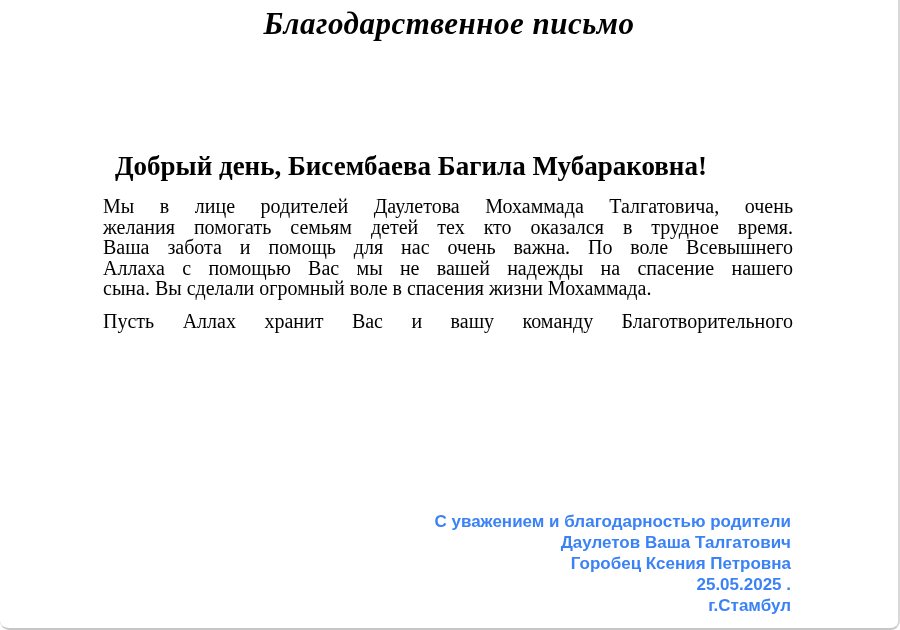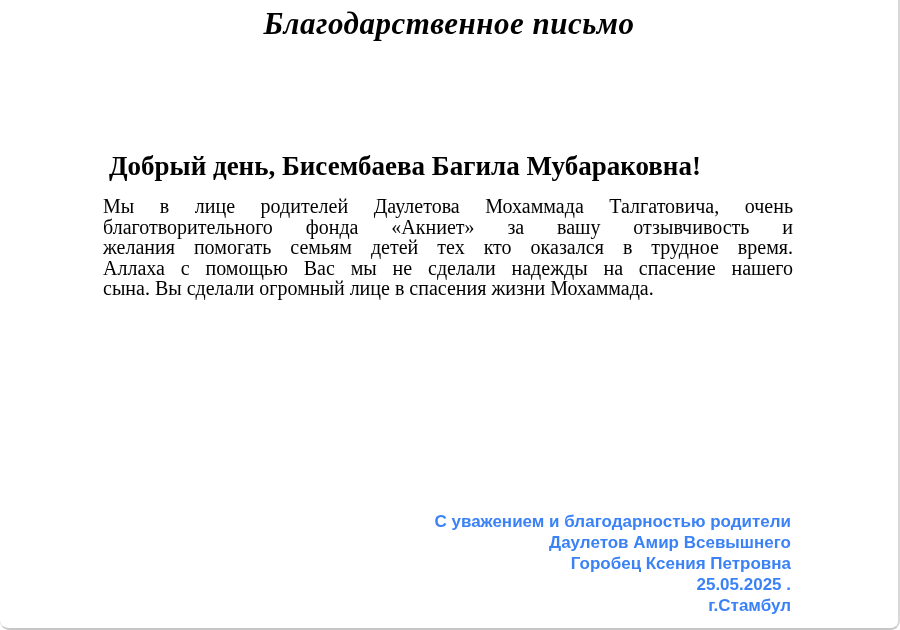--- a/index.html
+++ b/index.html
@@ -34,21 +34,21 @@
     line-height: 40px;
     letter-spacing: 0.5px;
   }
   .bodytext {
     position: absolute;
     left: 103px;
     width: 690px;
     top: 148px;
   }
   .greeting {
-    margin: 0 0 10px 6px;
+    margin: 0 0 10px 12px;
     font-size: 27px;
     font-weight: bold;
     line-height: 36px;
     white-space: nowrap;
   }
   .para {
     margin: 12px 0 12px 0;
     font-size: 20px;
     line-height: 20.5px;
   }
@@ -78,32 +78,33 @@
 <div class="page">
 
   <h1 class="title">Благодарственное письмо</h1>
 
   <div class="bodytext">
 
     <p class="greeting">Добрый день, Бисембаева Багила Мубараковна!</p>
 
     <div class="para">
       <div class="jline">Мы в лице родителей Даулетова Мохаммада Талгатовича, очень</div>
-      <div class="jline">благотворительного фонда «Акниет» за вашу отзывчивость и</div>
       <div class="jline">желания помогать семьям детей тех кто оказался в трудное время.</div>
-      <div class="jline">Аллаха с помощью Вас мы не сделали надежды на спасение нашего</div>
-      <div class="jline-last">сына. Вы сделали огромный лице в спасения жизни Мохаммада.</div>
+      <div class="jline">Ваша забота и помощь для нас очень важна. По воле Всевышнего</div>
+      <div class="jline">Аллаха с помощью Вас мы не вашей надежды на спасение нашего</div>
+      <div class="jline-last">сына. Вы сделали огромный воле в спасения жизни Мохаммада.</div>
     </div>
 
     <div class="para">
+      <div class="jline">Пусть Аллах хранит Вас и вашу команду Благотворительного</div>
     </div>
 
   </div>
 
   <div class="signature">
     <div>С уважением и благодарностью родители</div>
-    <div>Даулетов Амир Всевышнего</div>
+    <div>Даулетов Ваша Талгатович</div>
     <div>Горобец Ксения Петровна</div>
     <div>25.05.2025 .</div>
     <div>г.Стамбул</div>
   </div>
 
 </div>
 
 </body></html>

